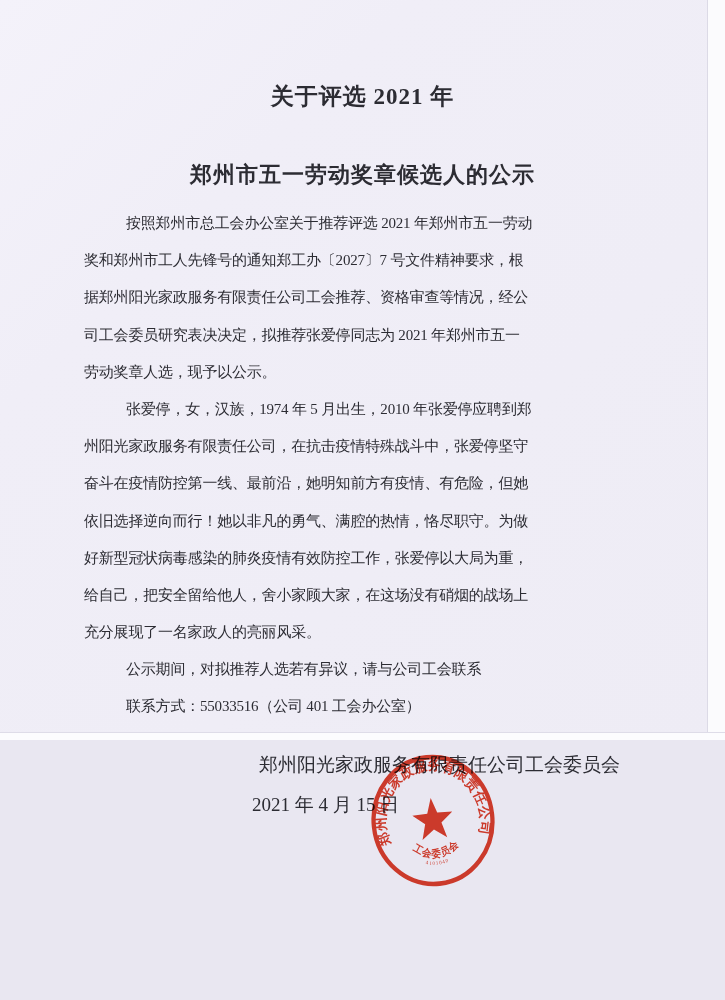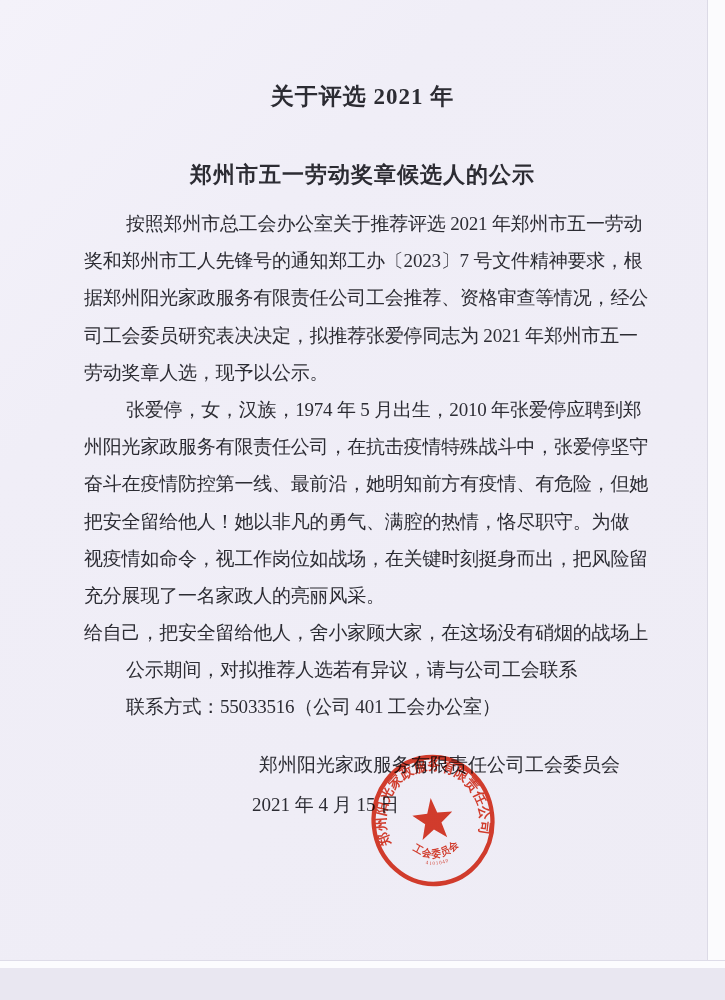--- a/index.html
+++ b/index.html
@@ -2,39 +2,39 @@
 <html><head>
 <meta charset="utf-8">
 <style>
   html,body{margin:0;padding:0;}
   body{
     width:725px;height:1000px;overflow:hidden;
     background:#e9e7f1;
     font-family:"Liberation Serif","DejaVu Serif",serif;
   }
   .page{
-    position:relative;width:725px;height:968px;
+    position:relative;width:725px;height:740px;
     background:linear-gradient(135deg,#f4f2fa 0%,#f0eef7 28%,#eeecf5 100%);
     color:#2c2c33;
   }
   
   .edge-right{
     position:absolute;top:0;right:0;width:17px;height:100%;
     background:#fbfbfd;border-left:1px solid #dcdae6;
   }
   .edge-bottom{
     position:absolute;left:0;bottom:0;width:100%;height:7px;
     background:#fcfcfe;border-top:1px solid #dedce8;
   }
   .title-block{padding-top:76px;text-align:center;font-weight:bold;letter-spacing:1px;}
   .title-l1{font-size:23px;line-height:42px;}
   .title-l2{font-size:22px;line-height:42px;margin-top:36px;}
   .doc-body{
     margin:9px 78px 0 84px;
-    font-size:19px;line-height:37.2px;letter-spacing:-0.2px;
+    font-size:15px;line-height:37.2px;letter-spacing:-0.2px;
   }
   .line{white-space:nowrap;height:37.2px;}
   .indent{padding-left:42px;}
   .signature-block{
     width:-moz-fit-content;width:fit-content;
     margin:20px 105px 0 auto;
     font-size:19px;
   }
   .sig-org{line-height:38px;white-space:nowrap;margin-left:7px;}
   .sig-date{line-height:42px;text-align:left;}
@@ -57,31 +57,31 @@
 
 <div class="page">
 
   <div class="title-block">
     <div class="title-l1">关于评选 2021 年</div>
     <div class="title-l2">郑州市五一劳动奖章候选人的公示</div>
   </div>
 
   <div class="doc-body">
     <div class="line indent">按照郑州市总工会办公室关于推荐评选 2021 年郑州市五一劳动</div>
-    <div class="line">奖和郑州市工人先锋号的通知郑工办〔2023〕7 号文件精神要求，根</div>
+    <div class="line">奖和郑州市工人先锋号的通知郑工办〔2027〕7 号文件精神要求，根</div>
     <div class="line">据郑州阳光家政服务有限责任公司工会推荐、资格审查等情况，经公</div>
     <div class="line">司工会委员研究表决决定，拟推荐张爱停同志为 2021 年郑州市五一</div>
     <div class="line">劳动奖章人选，现予以公示。</div>
     <div class="line indent">张爱停，女，汉族，1974 年 5 月出生，2010 年张爱停应聘到郑</div>
     <div class="line">州阳光家政服务有限责任公司，在抗击疫情特殊战斗中，张爱停坚守</div>
     <div class="line">奋斗在疫情防控第一线、最前沿，她明知前方有疫情、有危险，但她</div>
-    <div class="line">把安全留给他人！她以非凡的勇气、满腔的热情，恪尽职守。为做</div>
-    <div class="line">视疫情如命令，视工作岗位如战场，在关键时刻挺身而出，把风险留</div>
+    <div class="line">依旧选择逆向而行！她以非凡的勇气、满腔的热情，恪尽职守。为做</div>
+    <div class="line">好新型冠状病毒感染的肺炎疫情有效防控工作，张爱停以大局为重，</div>
+    <div class="line">给自己，把安全留给他人，舍小家顾大家，在这场没有硝烟的战场上</div>
     <div class="line">充分展现了一名家政人的亮丽风采。</div>
-    <div class="line">给自己，把安全留给他人，舍小家顾大家，在这场没有硝烟的战场上</div>
     <div class="line indent">公示期间，对拟推荐人选若有异议，请与公司工会联系</div>
     <div class="line indent">联系方式：55033516（公司 401 工会办公室）</div>
   </div>
 
   <div class="signature-block">
     <div class="sig-org">郑州阳光家政服务有限责任公司工会委员会</div>
     <div class="sig-date">2021 年 4 月 15 日</div>
   </div>
 
   <svg class="seal" viewBox="0 0 200 200" preserveAspectRatio="none" aria-hidden="true">

